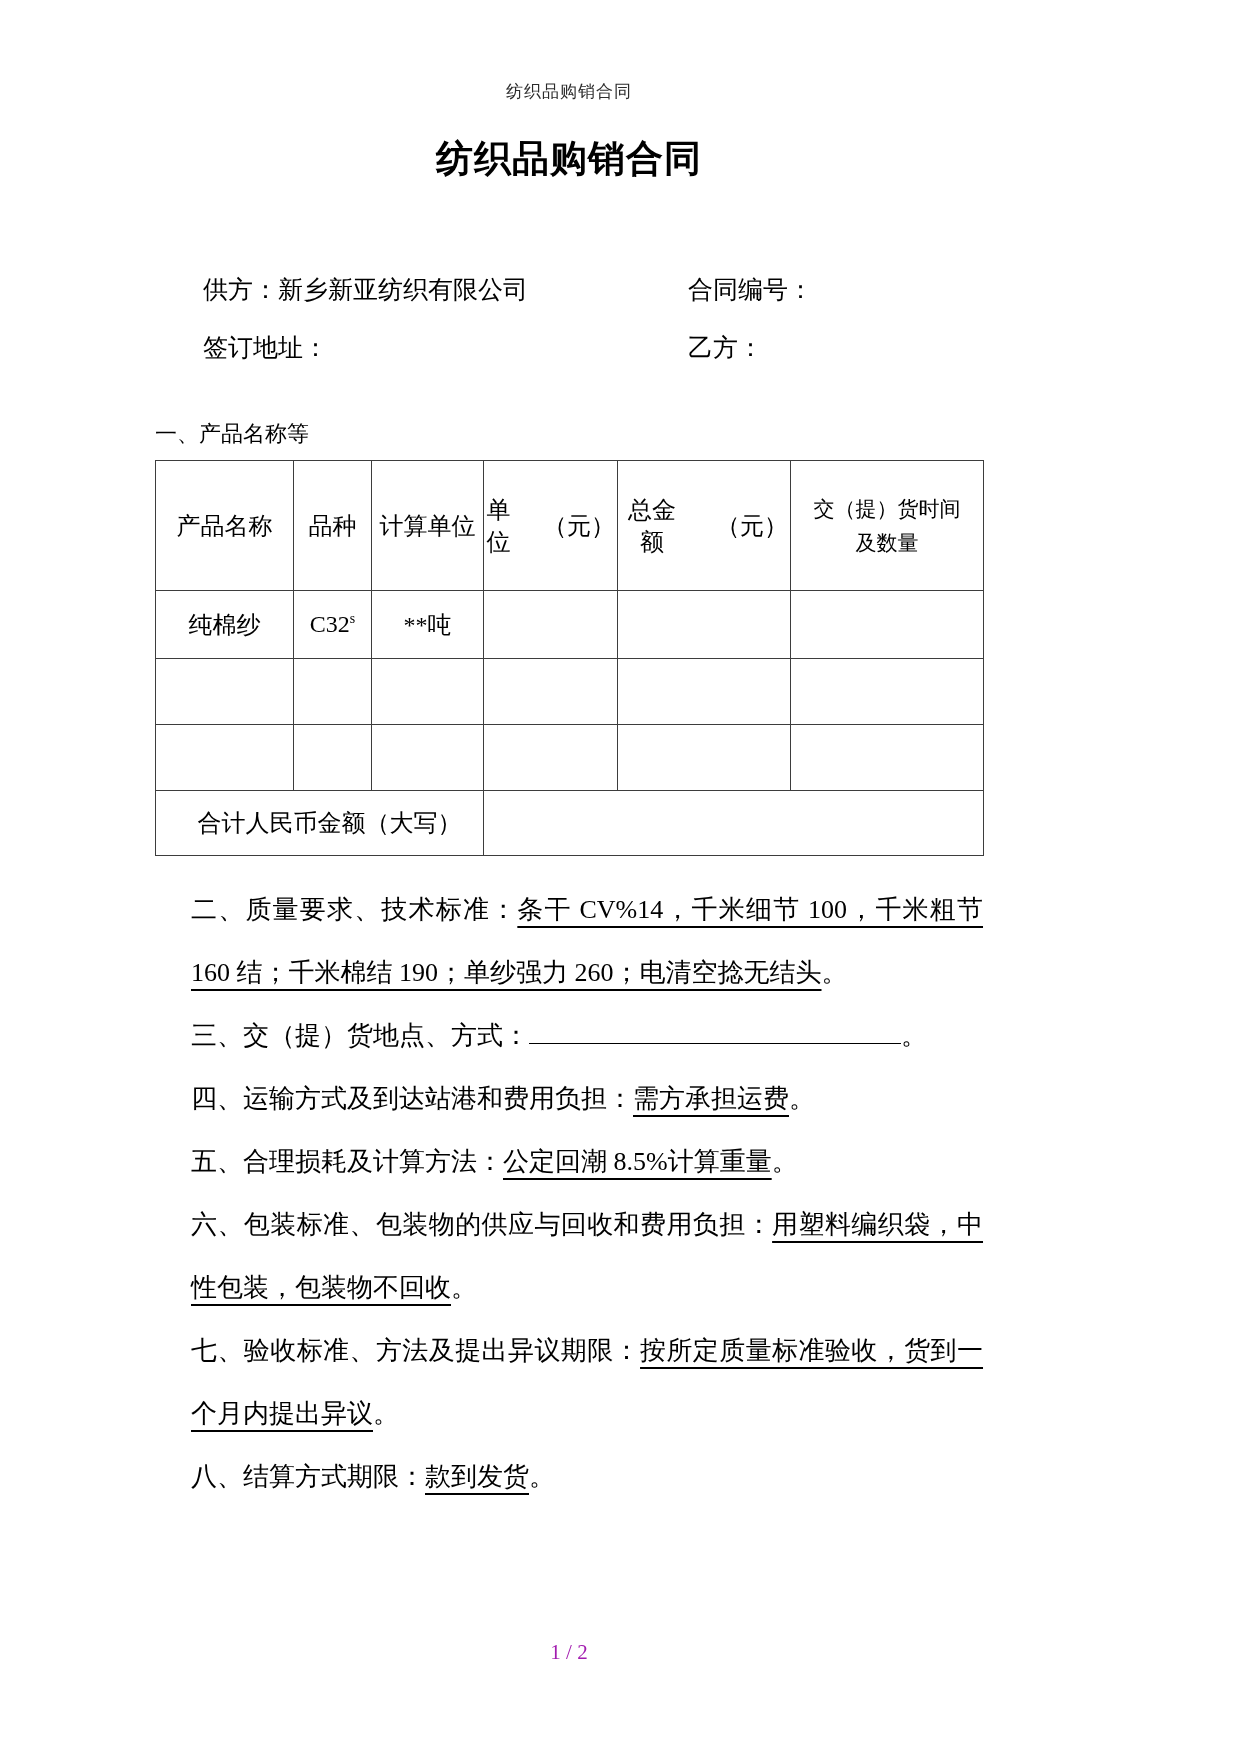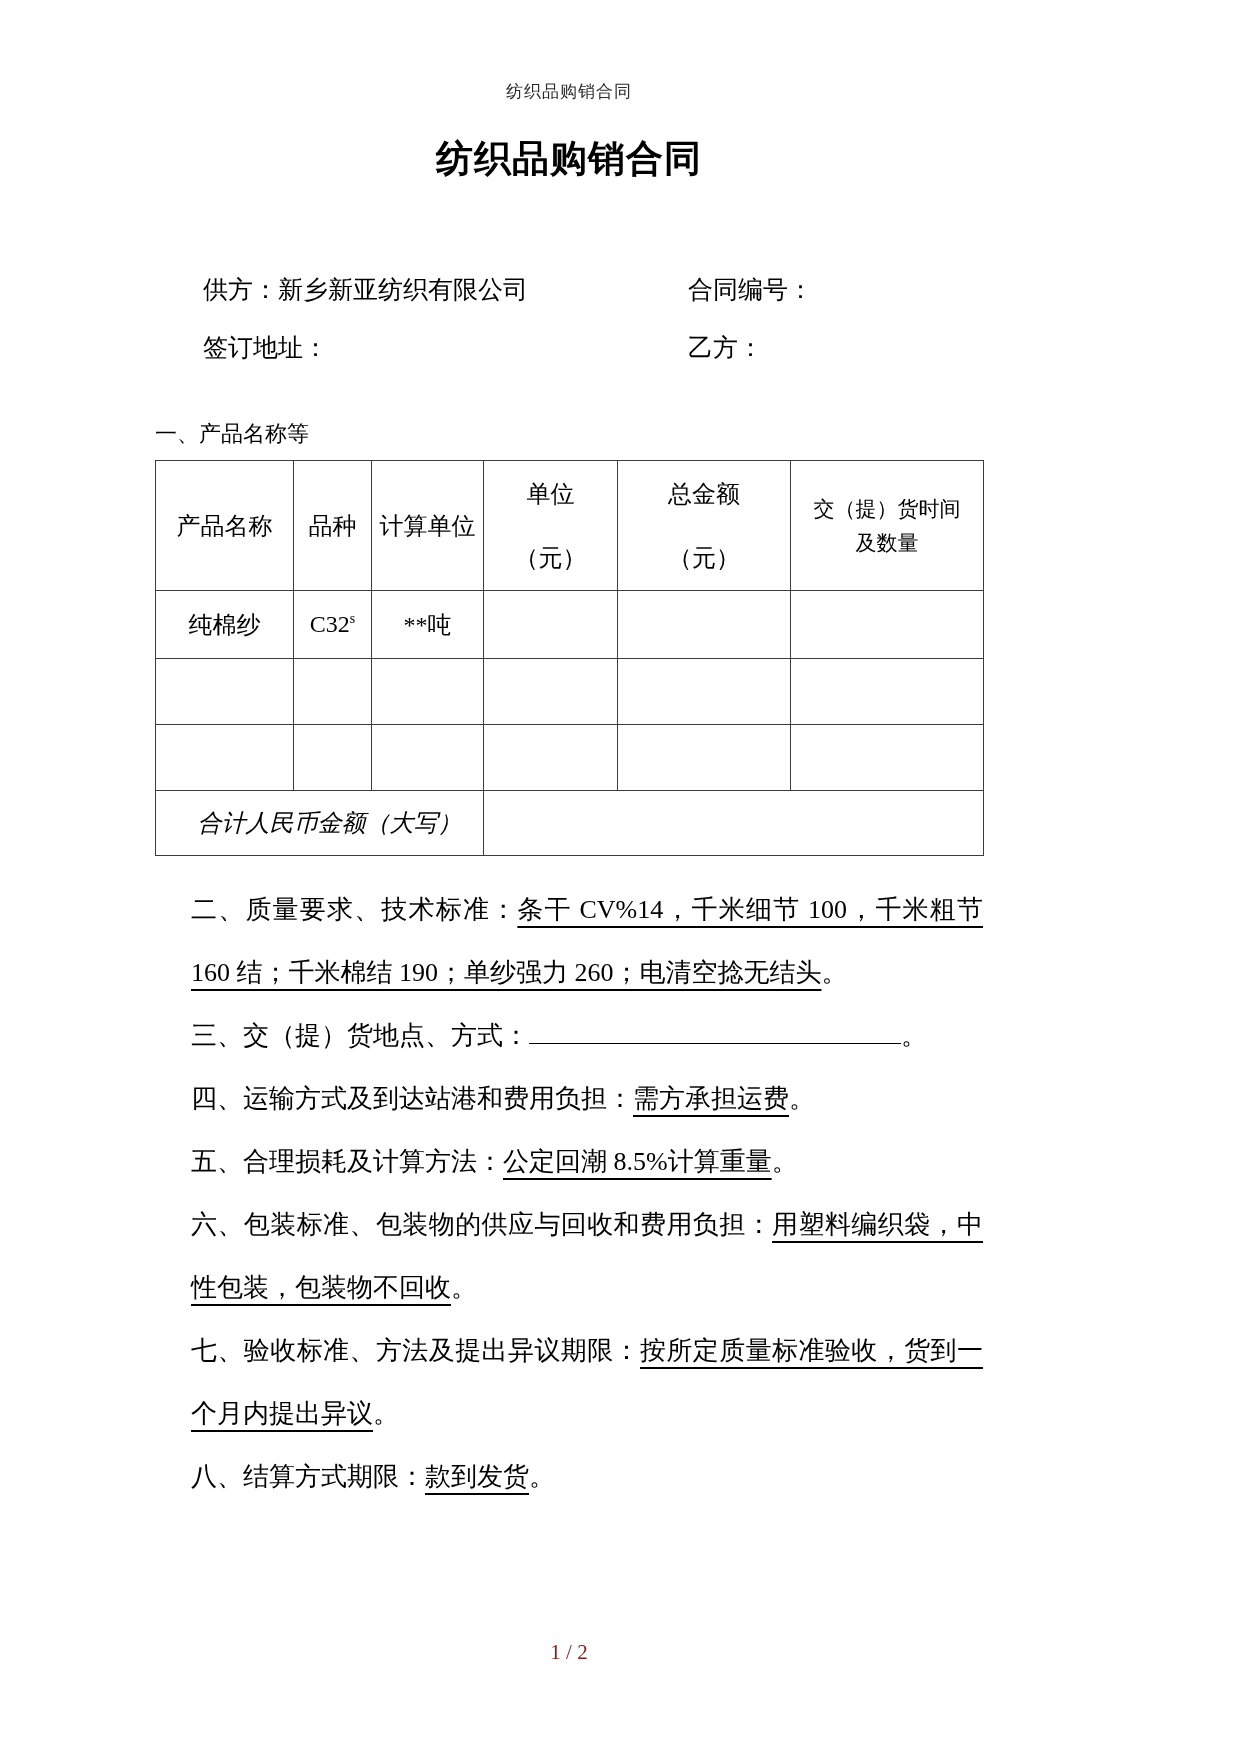--- a/index.html
+++ b/index.html
@@ -59,36 +59,35 @@
     vertical-align: middle;
     padding: 2px;
     overflow: hidden;
   }
   tr.header-row { height: 130px; }
   tr.data-row-1 { height: 68px; }
   tr.data-row-2, tr.data-row-3 { height: 66px; }
   tr.total-row { height: 65px; }
   .th-split {
     display: flex;
-    flex-direction: column;
+    flex-direction: row;
     align-items: center;
     gap: 32px;
   }
   .th-stack {
     display: flex;
     flex-direction: column;
     align-items: center;
     gap: 8px;
     font-size: 21px;
     line-height: 26px;
   }
   .total-label-cell {
     text-align: center;
     padding-left: 22px !important;
-    font-style: italic;
   }
   sup.variety-sup { font-size: 0.58em; vertical-align: super; }
   .clauses {
     margin-top: 22px;
     font-size: 26px;
     line-height: 63px;
     text-align: justify;
     margin-left: 36px;
   }
   .clauses p { margin: 0; }
@@ -104,21 +103,21 @@
     border-bottom: 1.5px solid #000;
     vertical-align: baseline;
   }
   .page-footer {
     position: absolute;
     left: 155px;
     width: 828px;
     bottom: 88px;
     text-align: center;
     font-size: 21px;
-    color: #7f1d1d;
+    color: #a21caf;
   }
 </style>
 </head>
 <body>
 
 <div class="page">
 
   <div class="doc-header">纺织品购销合同</div>
 
   <h1 class="doc-title">纺织品购销合同</h1>

